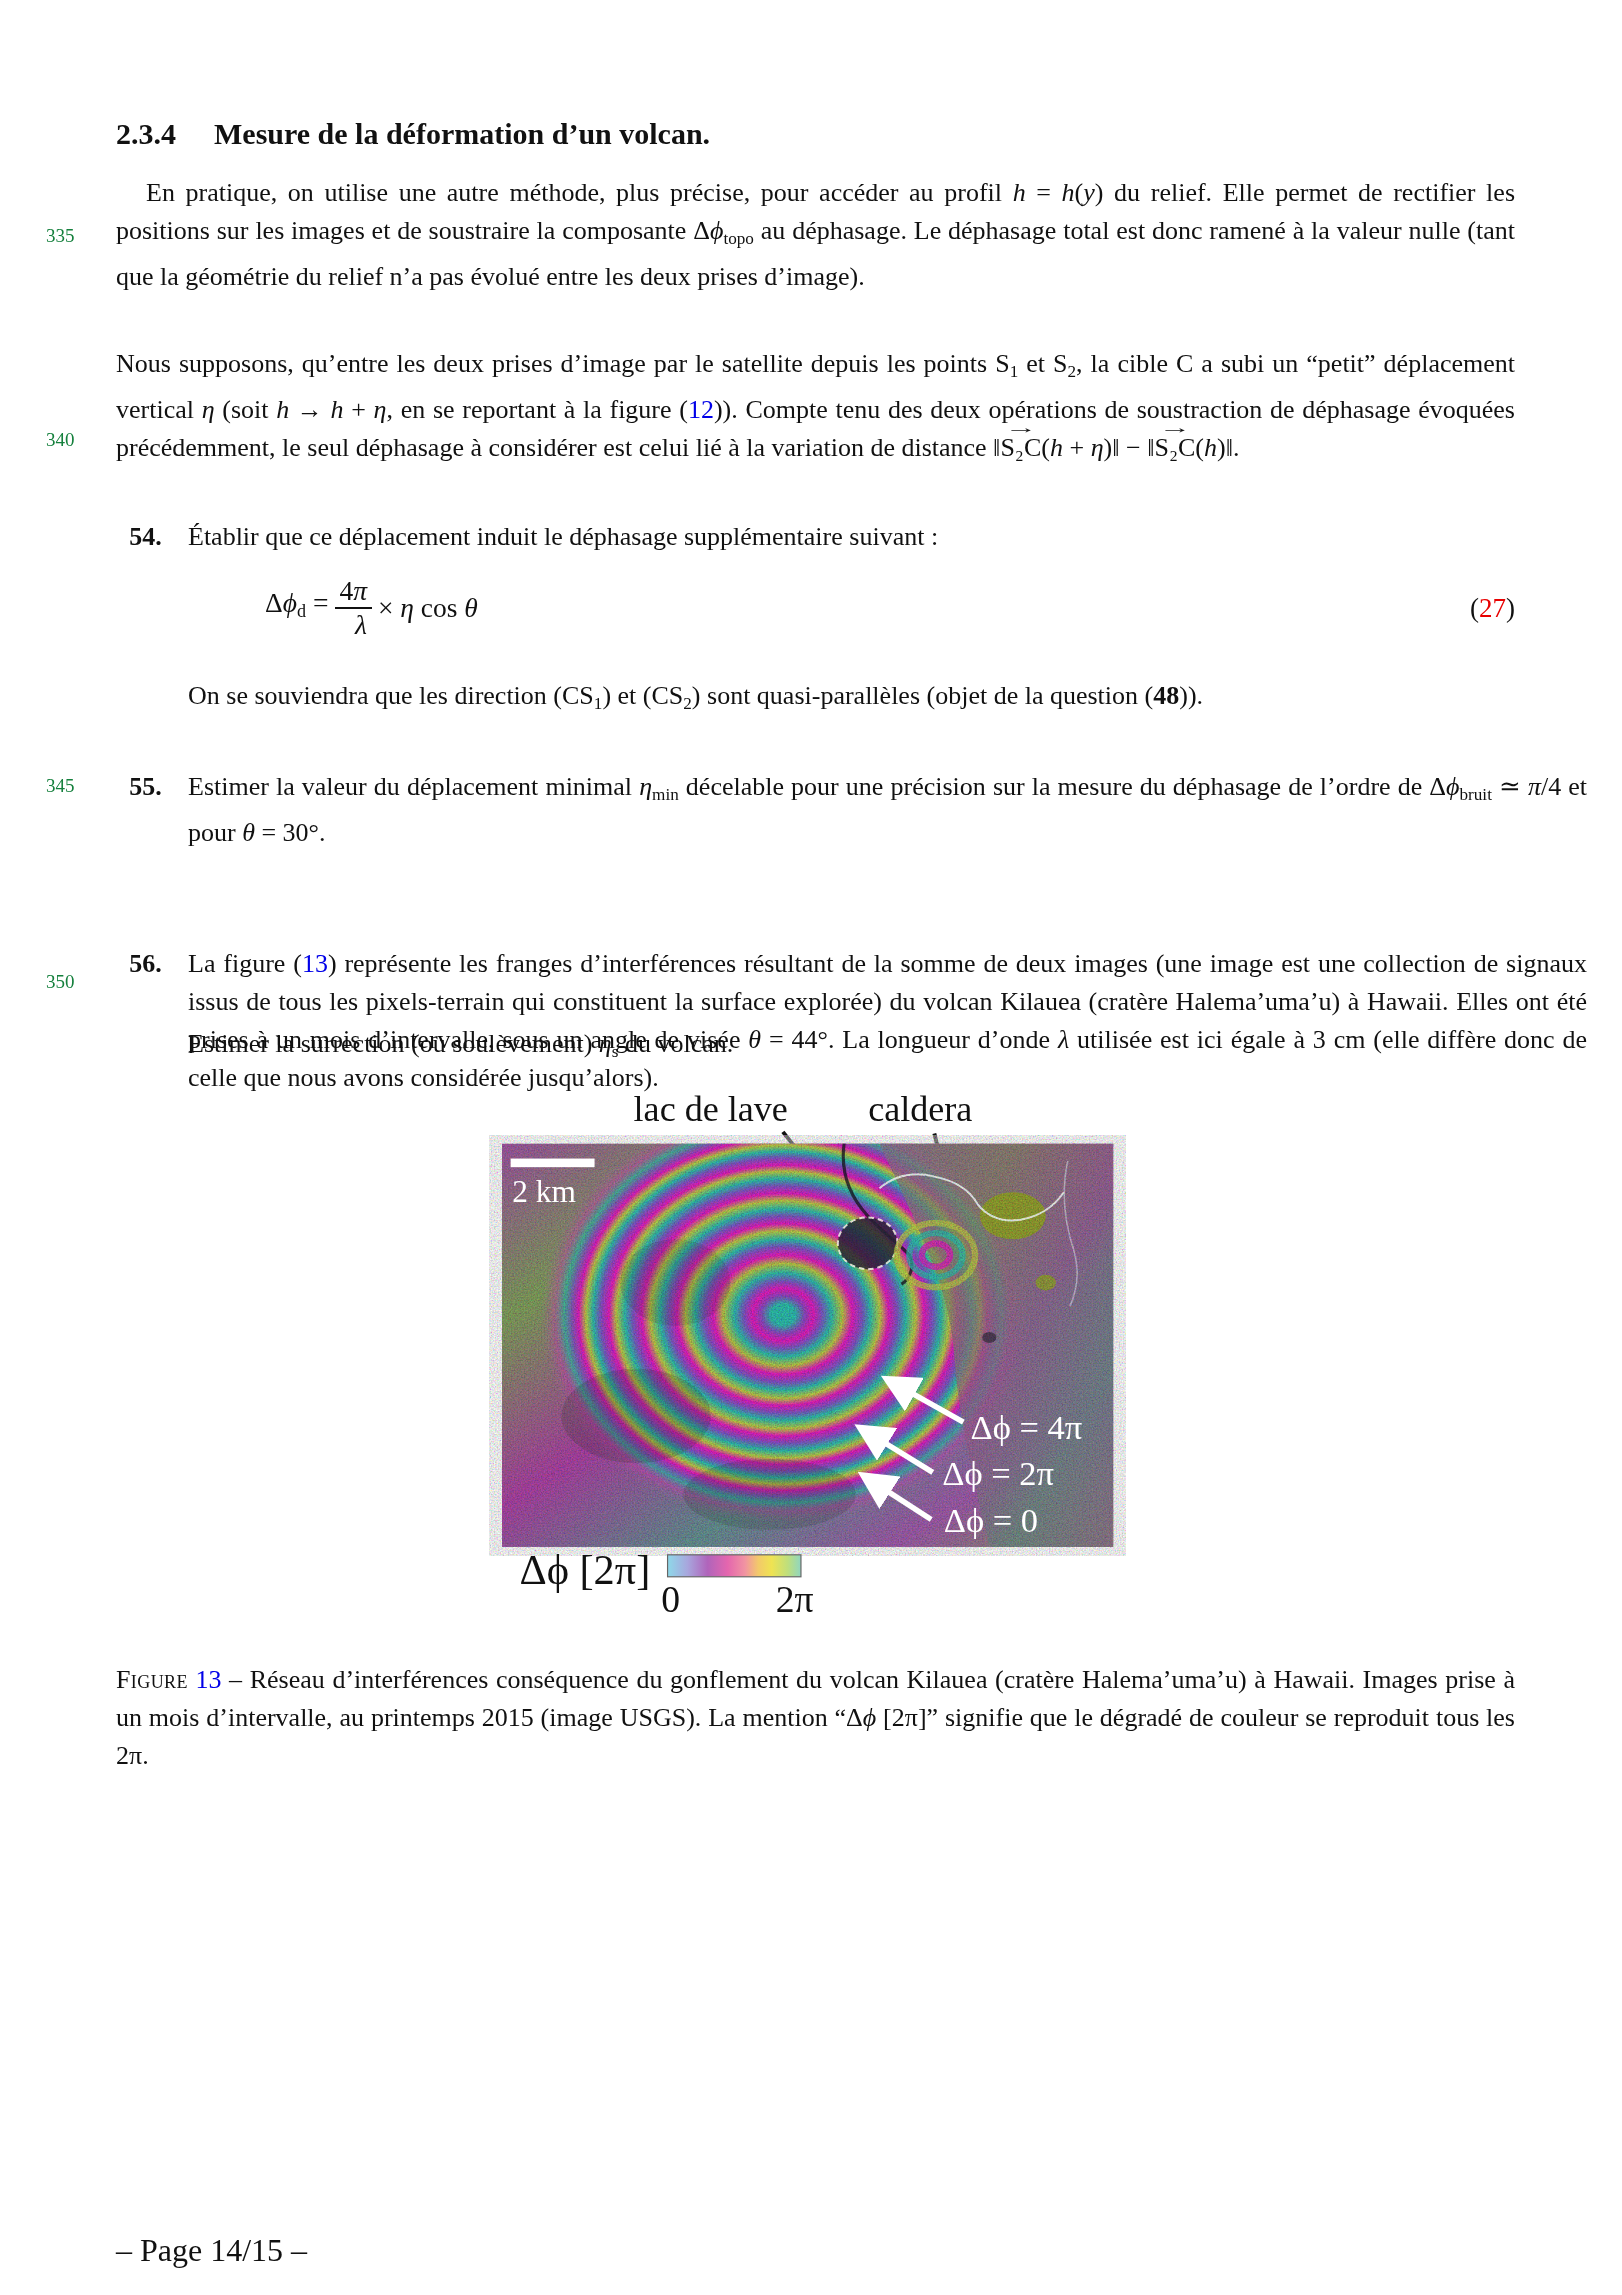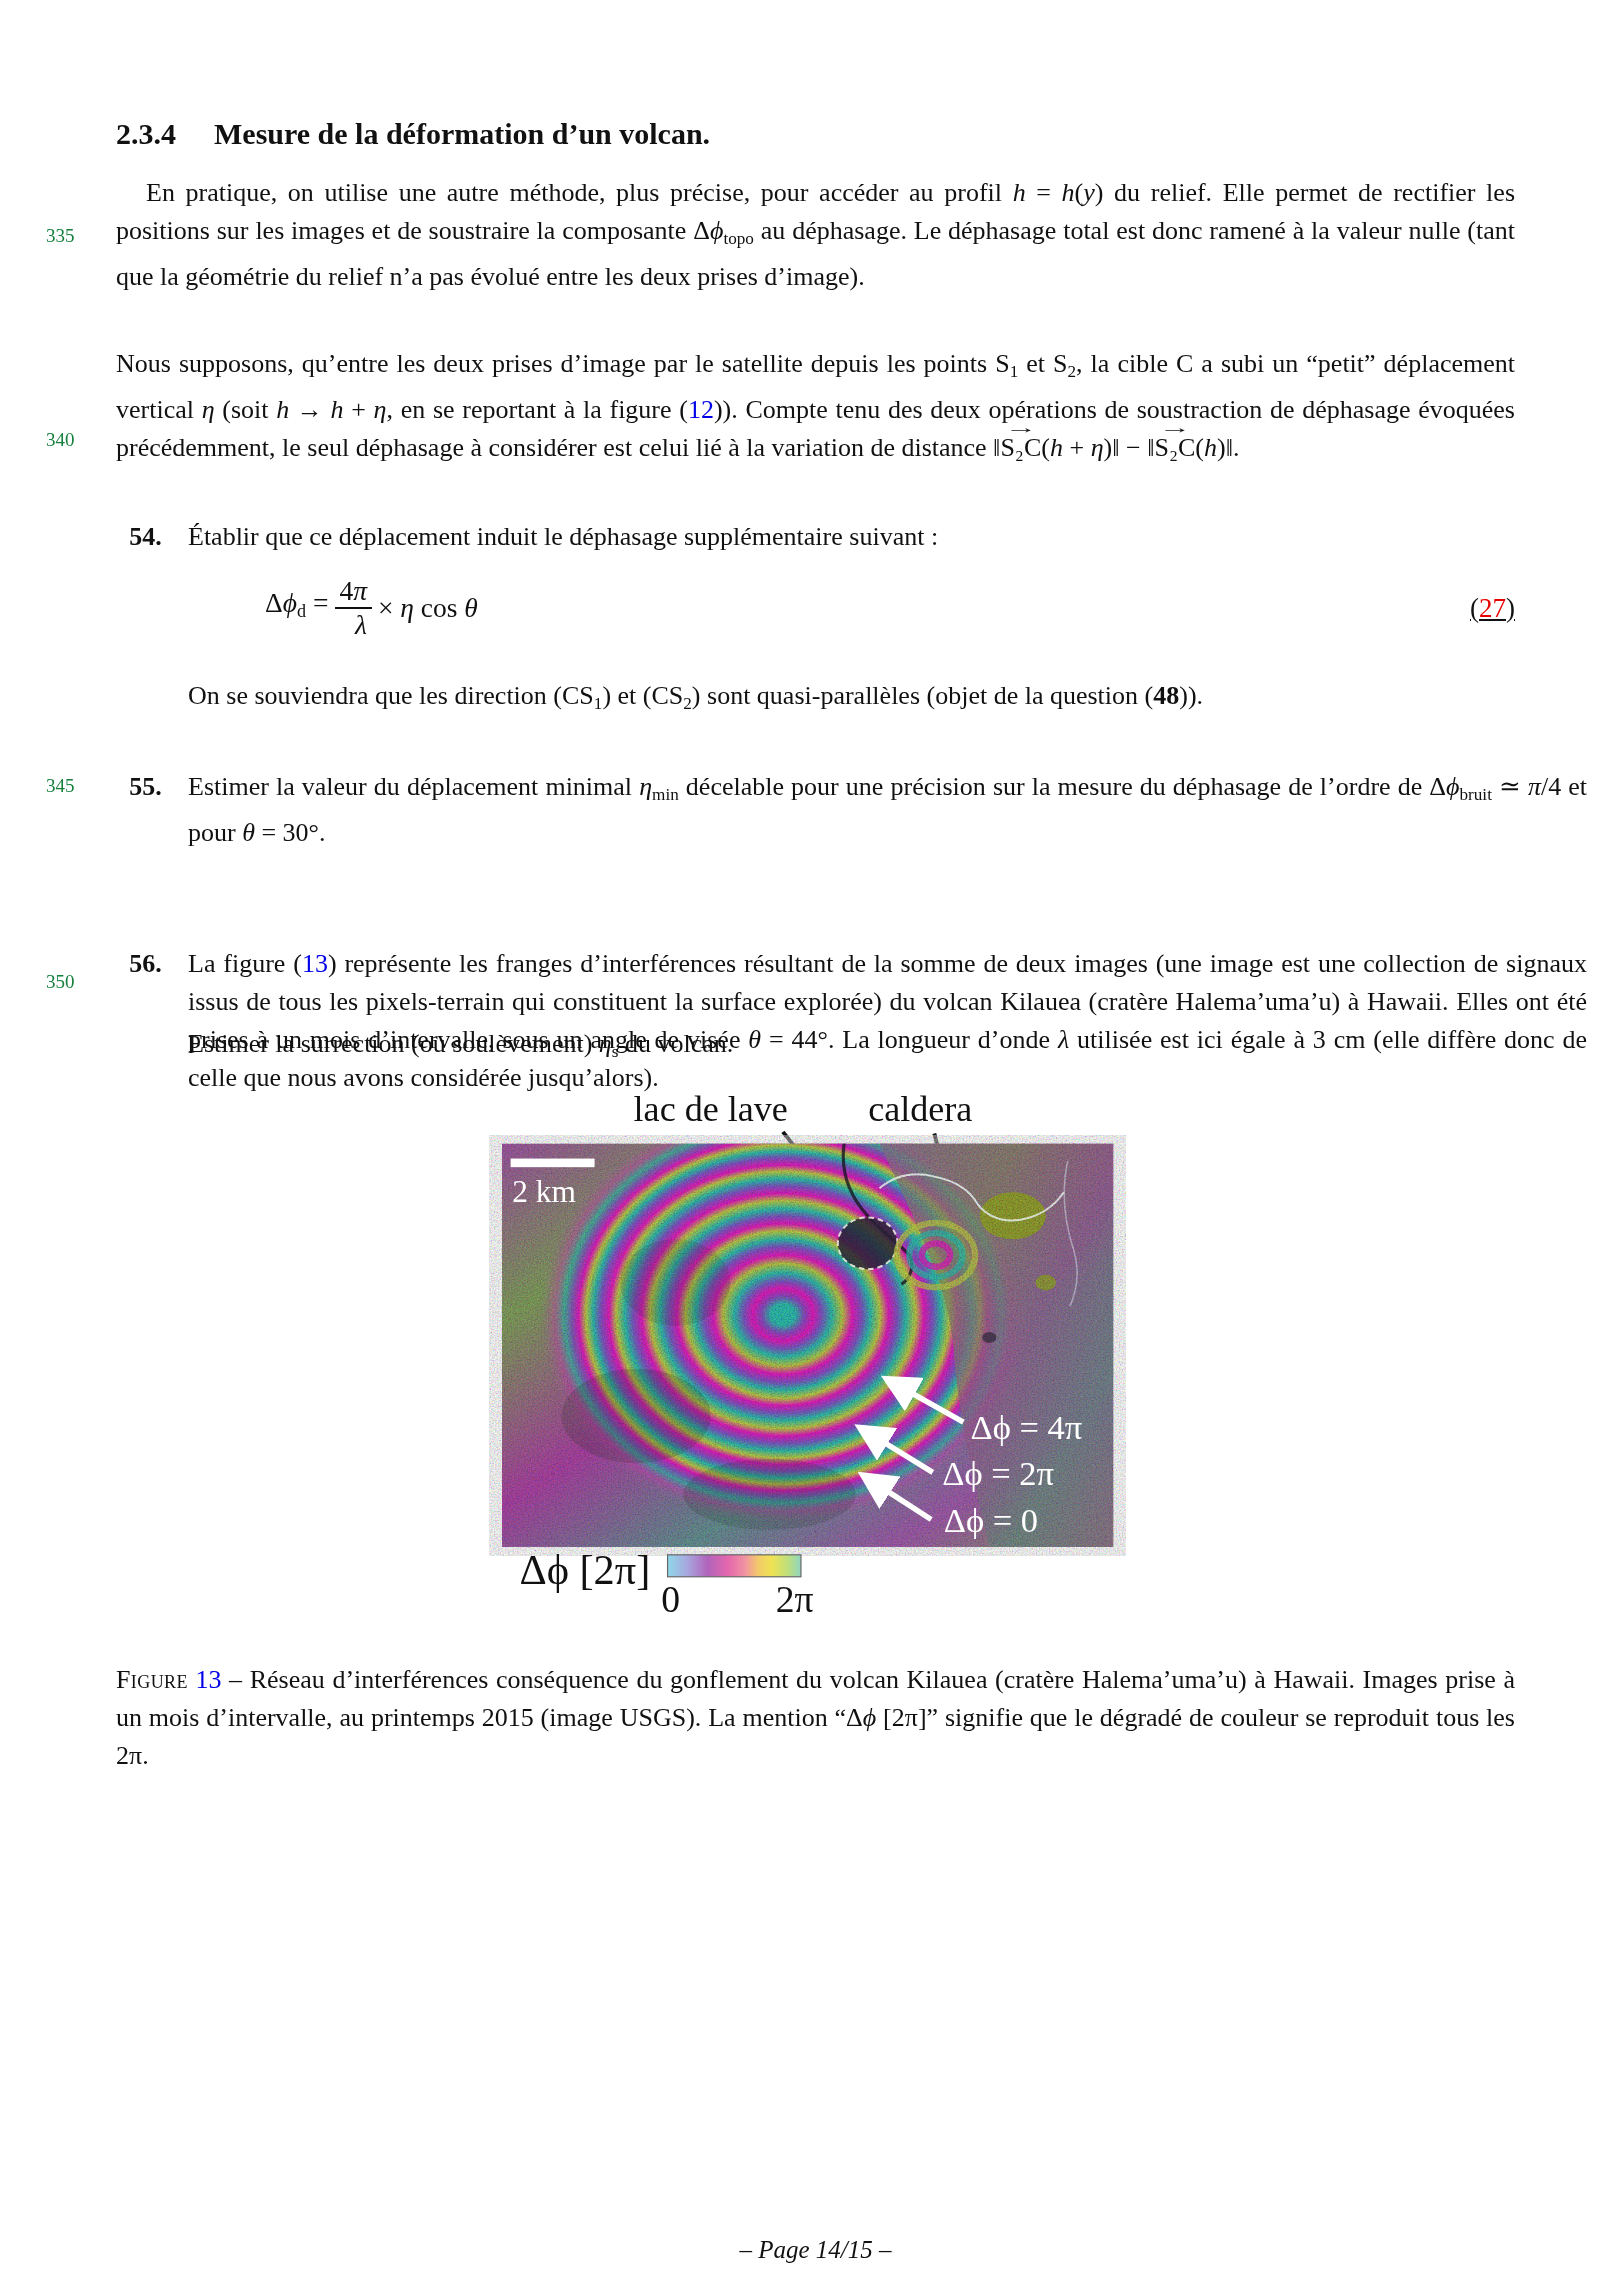--- a/index.html
+++ b/index.html
@@ -28,23 +28,23 @@
     content:"→";position:absolute;top:-0.62em;left:50%;
     transform:translateX(-50%) scale(1.6,0.8);font-size:0.78em;line-height:1;
   }
   
   .equation{display:flex;align-items:center;height:93px;gap:37px;}
   .eq-body{display:flex;align-items:center;margin-left:149px;font-size:27.5px;}
   .frac{display:inline-flex;flex-direction:column;align-items:flex-end;margin:0 6.3px;vertical-align:middle;}
   .frac .ftop{display:block;line-height:1.15;padding:0 4.7px;}
   .frac .fbar{display:block;height:0;border-top:2px solid #111;align-self:stretch;}
   .frac .fbot{display:block;line-height:1.15;padding:0 4.7px;}
-  .eq-num{margin-left:auto;font-size:27px;text-decoration:underline;}
+  .eq-num{margin-left:auto;font-size:27px;}
   .caption{font-size:26px;}
-  .footer{text-align:center;font-style:italic;font-size:25px;}
+  .footer{font-size:32px;}
   svg text{font-family:"Liberation Serif","DejaVu Serif",serif;}
 </style>
 </head>
 <body>
 
 <div class="page">
 
   <span class="lineno" style="top:226px">335</span>
   <span class="lineno" style="top:430px">340</span>
   <span class="lineno" style="top:776px">345</span>

